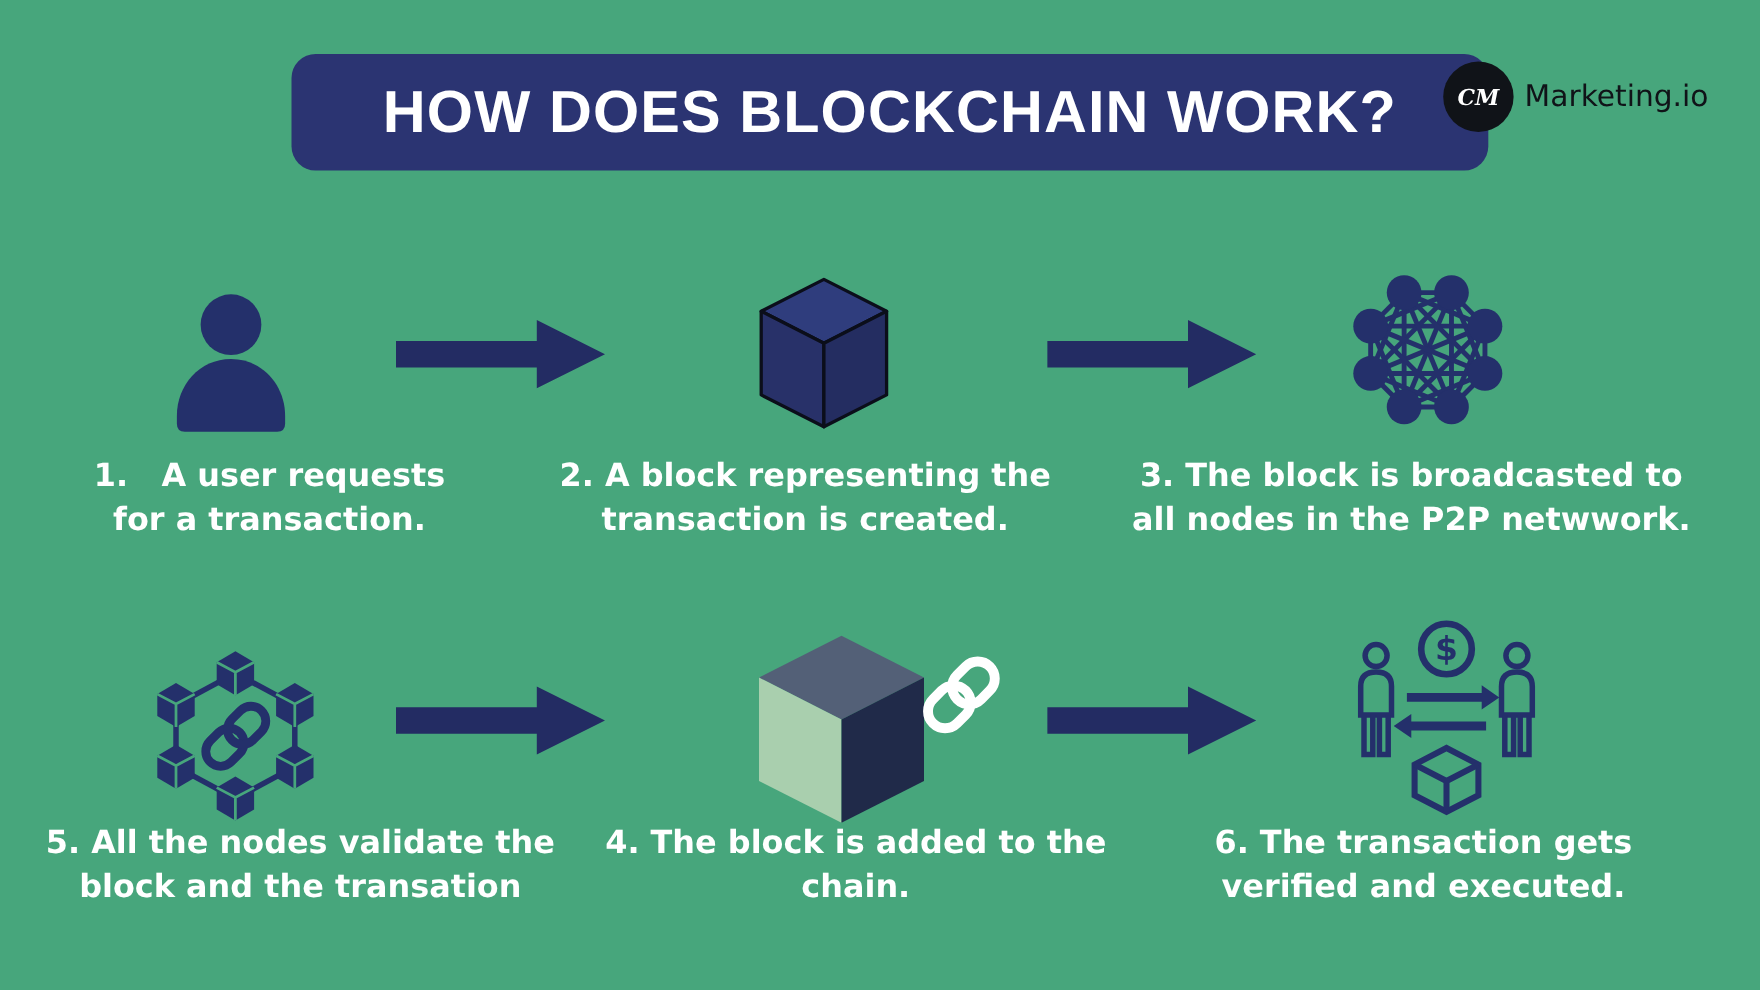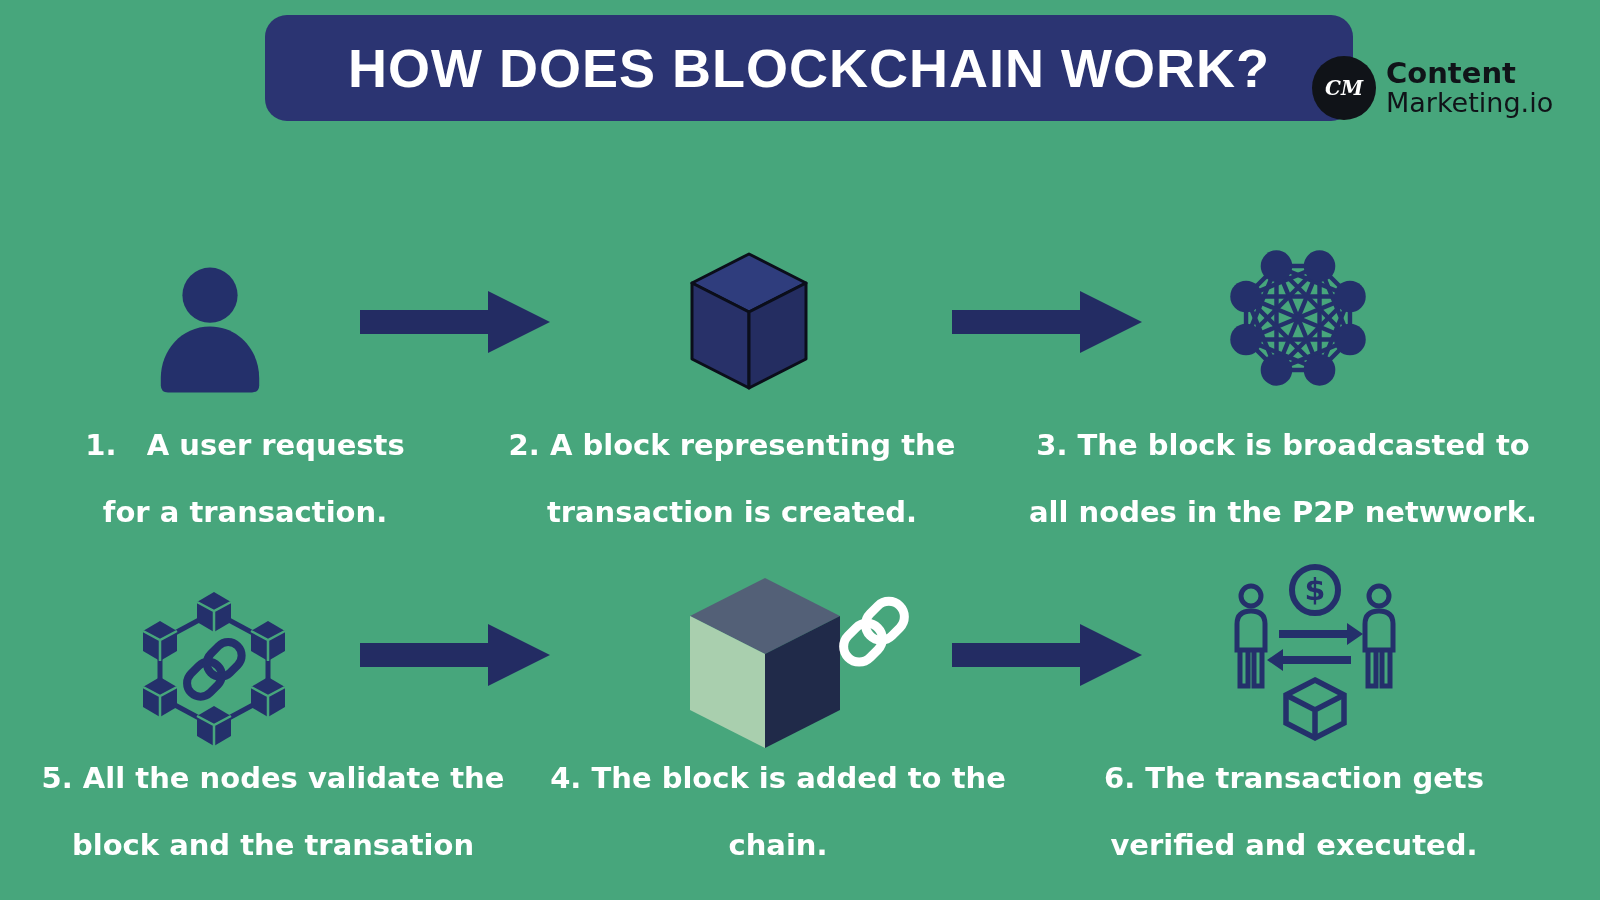--- a/index.html
+++ b/index.html
@@ -5,21 +5,21 @@
   html,body{margin:0;padding:0;}
   body{
     width:1600px;height:900px;position:relative;overflow:hidden;
     background:#47A67C;
     font-family:"DejaVu Sans","Liberation Sans",sans-serif;
   }
   .abs{position:absolute;}
 
   
   .title-bar{
-    left:265px;top:15px;width:1088px;height:106px;
+    left:265px;top:49px;width:1088px;height:106px;
     background:#2B3472;border-radius:22px;
     display:flex;align-items:center;justify-content:center;
   }
   .title-bar h1{
     margin:0;color:#fff;font-size:54px;font-weight:800;letter-spacing:1px;
     font-family:"Liberation Sans",sans-serif;white-space:nowrap;
   }
 
   
   .logo{left:1312px;top:56px;display:flex;align-items:center;gap:10px;}
@@ -28,21 +28,21 @@
     display:flex;align-items:center;justify-content:center;
     color:#fff;font-size:20px;font-weight:700;font-style:italic;
     font-family:"DejaVu Serif","Liberation Serif",serif;
   }
   .logo-text{color:#101318;line-height:1.02;}
   .logo-text .l1{font-size:29px;font-weight:800;}
   .logo-text .l2{font-size:27px;font-weight:400;}
 
   
   .step-text{
-    color:#fff;font-weight:700;font-size:29px;line-height:67px;
+    color:#fff;font-weight:700;font-size:29px;line-height:40px;
     text-align:center;white-space:pre-line;
   }
   .t1{left:35px;  top:412px;width:420px;}
   .t2{left:482px; top:412px;width:500px;}
   .t3{left:1013px;top:412px;width:540px;}
   .t4{left:23px;  top:745px;width:500px;}
   .t5{left:528px; top:745px;width:500px;}
   .t6{left:1044px;top:745px;width:500px;}
 
   
@@ -61,21 +61,20 @@
 </head>
 <body>
 
 <div class="abs title-bar">
   <h1>HOW DOES BLOCKCHAIN WORK?</h1>
 </div>
 
 <div class="abs logo">
   <div class="logo-mark">CM</div>
   <div class="logo-text">
-    <div class="l1">Content</div>
     <div class="l2">Marketing.io</div>
   </div>
 </div>
 
 <div class="abs i-user">
   <svg width="120" height="128" viewBox="0 0 100 106">
     <circle cx="50" cy="24" r="23" fill="#24306B"></circle>
     <path d="M50 50 C26 50 9 70 9 93 L9 99 Q9 105 15 105 L85 105 Q91 105 91 99 L91 93 C91 70 74 50 50 50 Z" fill="#24306B"></path>
   </svg>
 </div>

